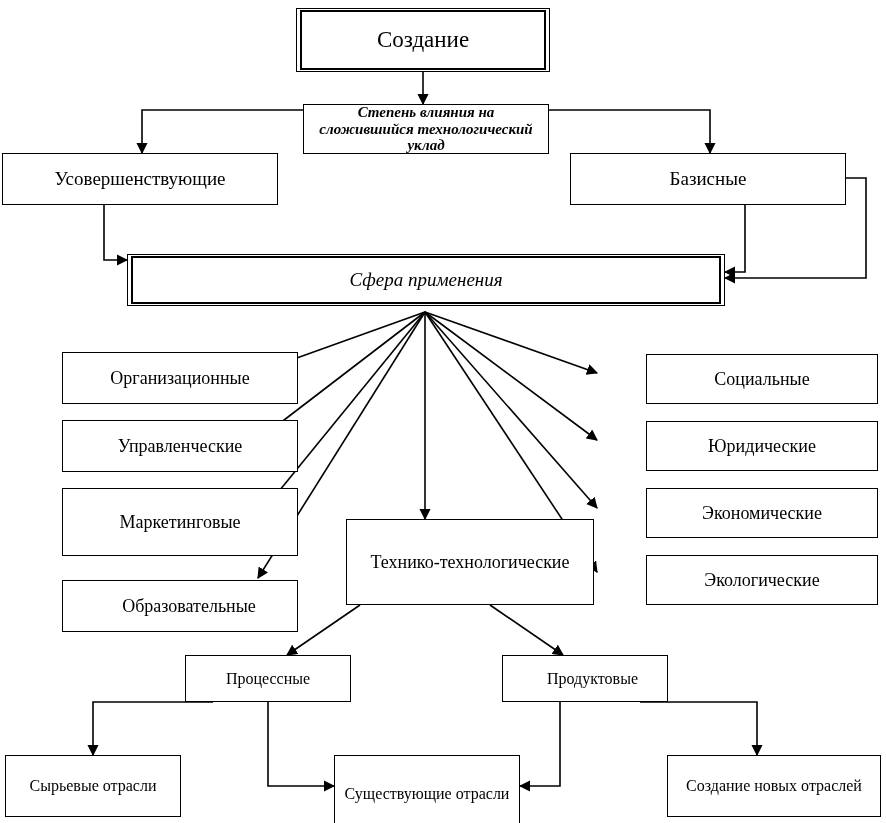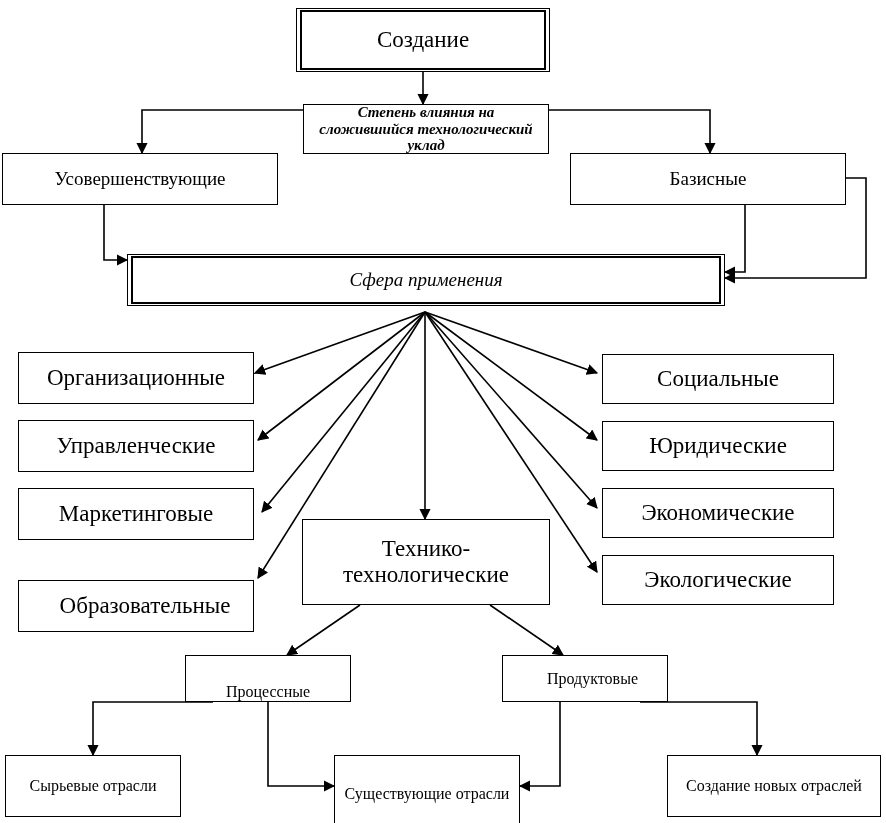--- a/index.html
+++ b/index.html
@@ -52,21 +52,22 @@
     text-align: center;
     background: #ffffff;
   }
   .t-title {
     font-size: 23px;
   }
   .t-big {
     font-size: 19px;
   }
   .t-mid {
-    font-size: 23px;
+    font-size: 18px;
+    margin-left: 44px;
   }
   .t-small {
     font-size: 16px;
   }
   .t-tiny {
     font-size: 15px;
   }
   .italic-bold {
     font-style: italic;
     font-weight: bold;
@@ -148,21 +149,21 @@
       <span>Сфера применения</span>
     </div>
   </div>
 
   <div class="node t-mid" style="left:18px; top:352px; width:236px; height:52px;">
     <span>Организационные</span>
   </div>
   <div class="node t-mid" style="left:18px; top:420px; width:236px; height:52px;">
     <span>Управленческие</span>
   </div>
-  <div class="node t-mid" style="left:18px; top:488px; width:236px; height:52px;">
+  <div class="node t-mid" style="left:18px; top:488px; width:236px; height:68px;">
     <span>Маркетинговые</span>
   </div>
   <div class="node t-mid" style="left:18px; top:580px; width:236px; height:52px;padding-left:18px;">
     <span>Образовательные</span>
   </div>
 
   <div class="node t-mid" style="left:602px; top:354px; width:232px; height:50px;">
     <span>Социальные</span>
   </div>
   <div class="node t-mid" style="left:602px; top:421px; width:232px; height:50px;">
@@ -172,21 +173,21 @@
     <span>Экономические</span>
   </div>
   <div class="node t-mid" style="left:602px; top:555px; width:232px; height:50px;">
     <span>Экологические</span>
   </div>
 
   <div class="node t-mid" style="left:302px; top:519px; width:248px; height:86px;">
     <span>Технико-технологические</span>
   </div>
 
-  <div class="node t-small" style="left:185px; top:655px; width:166px; height:47px;align-items:flex-end;">
+  <div class="node t-small" style="left:185px; top:655px; width:166px; height:47px;">
     <span>Процессные</span>
   </div>
   <div class="node t-small" style="left:502px; top:655px; width:166px; height:47px;padding-left:15px;">
     <span>Продуктовые</span>
   </div>
 
   <div class="node t-small" style="left:5px; top:755px; width:176px; height:62px;">
     <span>Сырьевые отрасли</span>
   </div>
   <div class="node t-small" style="left:334px; top:755px; width:186px; height:77px;">

